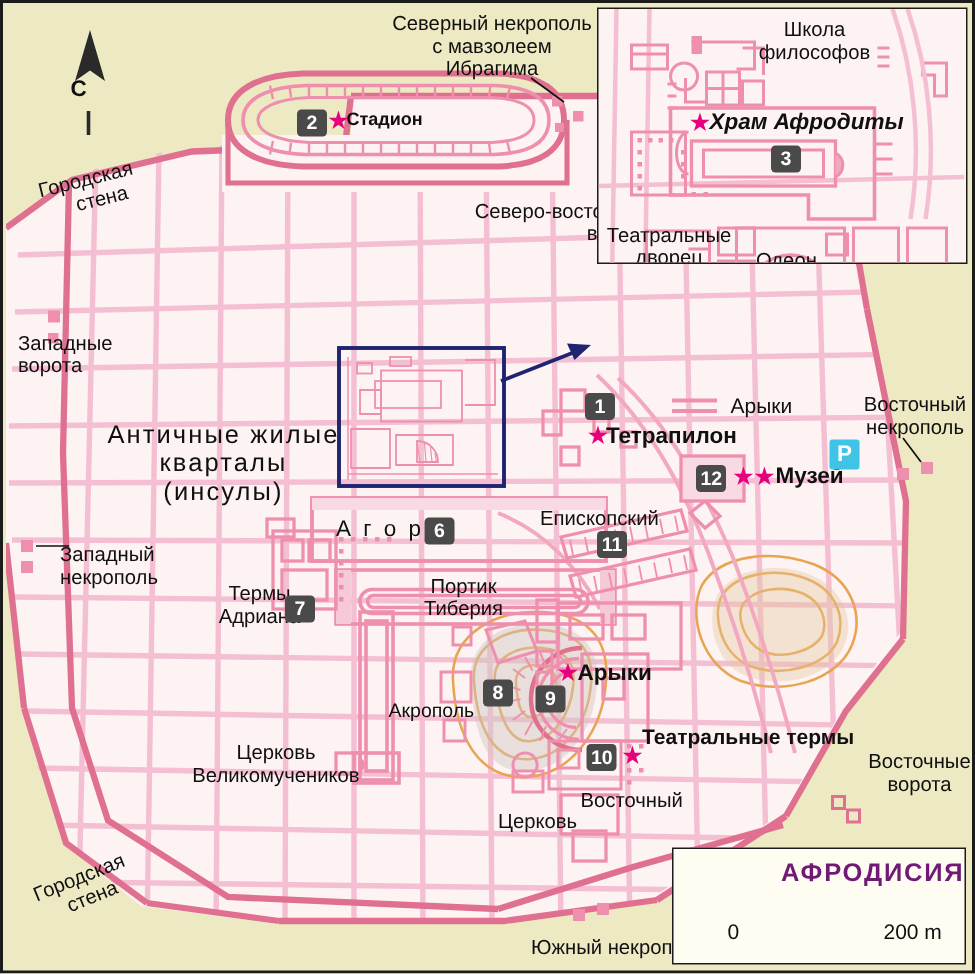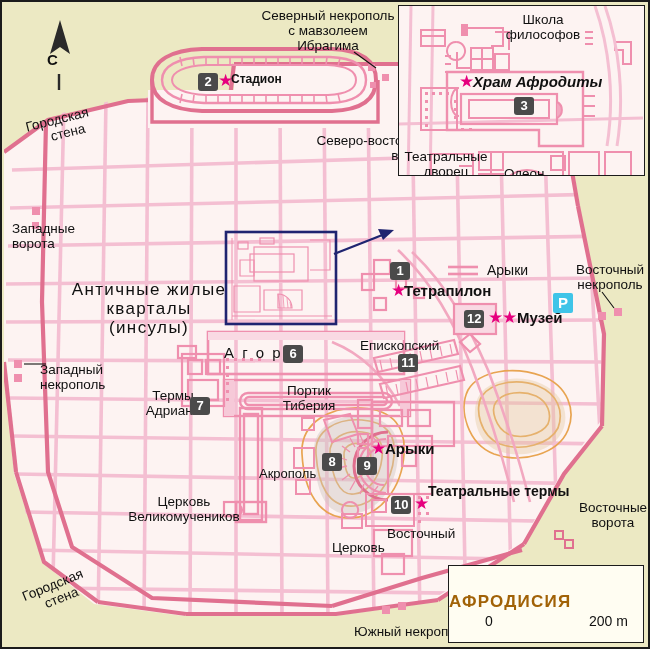--- a/index.html
+++ b/index.html
@@ -24,22 +24,22 @@
   .pmark{
     position:absolute;width:20px;height:20px;background:#3fc4e8;
     color:#fff;font-weight:bold;font-size:15px;line-height:20px;
     text-align:center;border-radius:2px;
   }
   #titlebox{
     position:absolute;right:4px;bottom:4px;width:196px;height:78px;
     background:#fffdf2;border:1.6px solid #1b1b1b;box-sizing:border-box;
   }
   #titlebox .t{
-    position:absolute;top:6px;left:0;right:0;text-align:left;
-    font-weight:bold;font-size:17px;letter-spacing:1.2px;color:#a16207;margin-top:20px;
+    position:absolute;top:6px;left:0;right:0;text-align:right;
+    font-weight:bold;font-size:17px;letter-spacing:1.2px;color:#701a75;
   }
   #insetbox{
     position:absolute;right:3px;top:3px;width:247px;height:171px;
     background:#fdf3f2;border:1.7px solid #1b1b1b;box-sizing:border-box;
     overflow:hidden;
   }
 </style>
 </head>
 <body>
 

